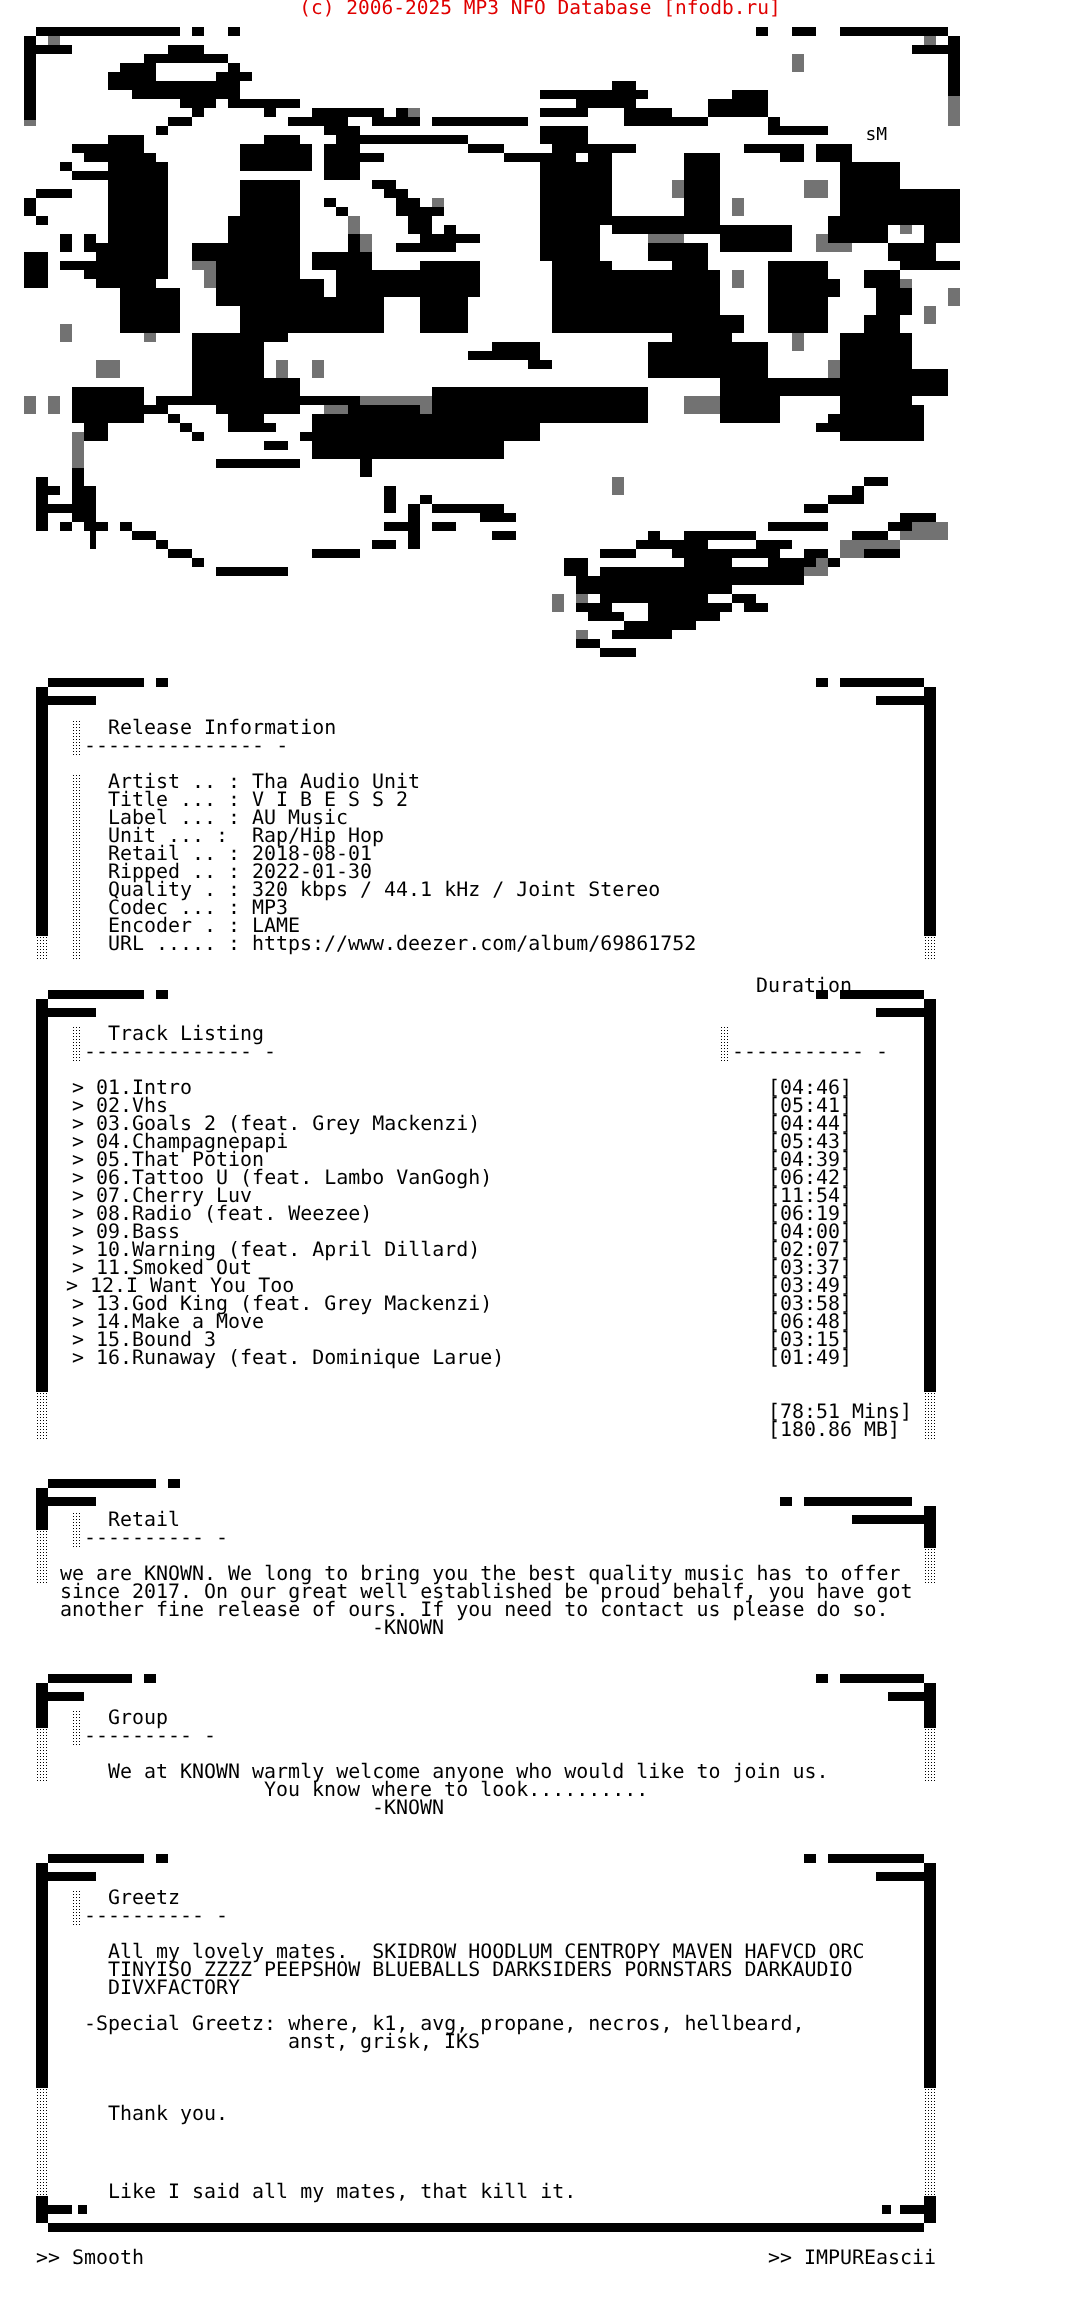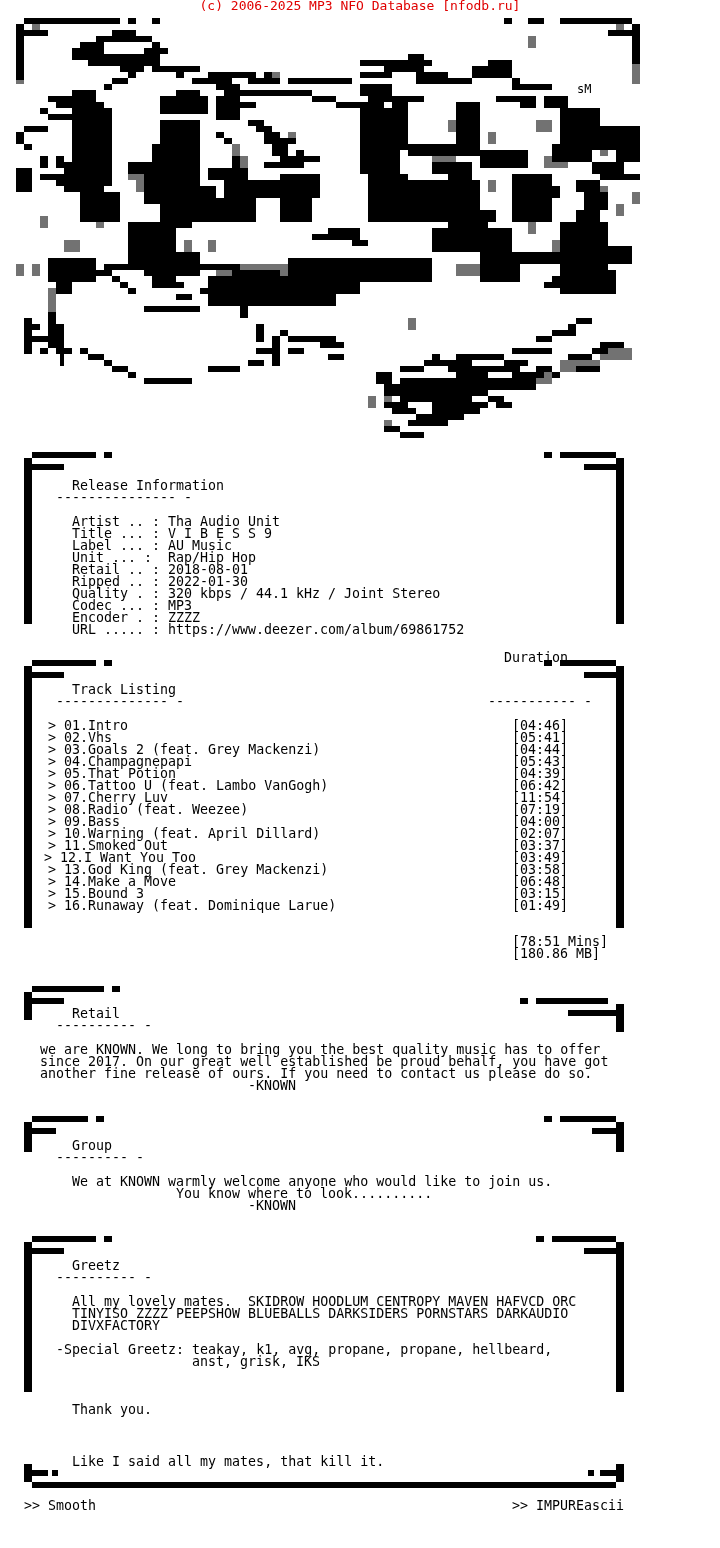--- a/index.html
+++ b/index.html
@@ -308,35 +308,35 @@
 
 <div class="shd" style="left:48px;top:480px;width:6px;height:24px"></div>
 <div class="ln" style="left:72px;top:480px">Release Information</div>
 <div class="ln" style="left:56px;top:492px">--------------- -</div>
 <div class="shd" style="left:48px;top:516px;width:6px;height:124px"></div>
 
 <div>
   <div class="ln" style="left:72px;top:516px">Artist .. :</div>
   <div class="ln" style="left:168px;top:516px">Tha Audio Unit</div>
   <div class="ln" style="left:72px;top:528px">Title ... :</div>
-  <div class="ln" style="left:168px;top:528px">V I B E S S 9</div>
+  <div class="ln" style="left:168px;top:528px">V I B E S S 2</div>
   <div class="ln" style="left:72px;top:540px">Label ... :</div>
   <div class="ln" style="left:168px;top:540px">AU Music</div>
   <div class="ln" style="left:72px;top:552px">Unit ... :</div>
   <div class="ln" style="left:168px;top:552px">Rap/Hip Hop</div>
   <div class="ln" style="left:72px;top:564px">Retail .. :</div>
   <div class="ln" style="left:168px;top:564px">2018-08-01</div>
   <div class="ln" style="left:72px;top:576px">Ripped .. :</div>
   <div class="ln" style="left:168px;top:576px">2022-01-30</div>
   <div class="ln" style="left:72px;top:588px">Quality . :</div>
   <div class="ln" style="left:168px;top:588px">320 kbps / 44.1 kHz / Joint Stereo</div>
   <div class="ln" style="left:72px;top:600px">Codec ... :</div>
   <div class="ln" style="left:168px;top:600px">MP3</div>
   <div class="ln" style="left:72px;top:612px">Encoder . :</div>
-  <div class="ln" style="left:168px;top:612px">ZZZZ</div>
+  <div class="ln" style="left:168px;top:612px">LAME</div>
   <div class="ln" style="left:72px;top:624px">URL ..... :</div>
   <div class="ln" style="left:168px;top:624px">https://www.deezer.com/album/69861752</div>
 </div>
 
 <div class="blk" style="left:32px;top:660px;width:64px;height:6px"></div>
 <div class="blk" style="left:104px;top:660px;width:8px;height:6px"></div>
 <div class="blk" style="left:24px;top:666px;width:8px;height:262px"></div>
 <div class="blk" style="left:32px;top:672px;width:32px;height:6px"></div>
 <div class="shd" style="left:24px;top:924px;width:8px;height:36px"></div>
 <div class="blk" style="left:544px;top:660px;width:8px;height:6px"></div>
@@ -361,21 +361,21 @@
   <div class="ln" style="left:512px;top:744px">[04:44]</div>
   <div class="ln" style="left:48px;top:756px">&gt; 04.Champagnepapi</div>
   <div class="ln" style="left:512px;top:756px">[05:43]</div>
   <div class="ln" style="left:48px;top:768px">&gt; 05.That Potion</div>
   <div class="ln" style="left:512px;top:768px">[04:39]</div>
   <div class="ln" style="left:48px;top:780px">&gt; 06.Tattoo U (feat. Lambo VanGogh)</div>
   <div class="ln" style="left:512px;top:780px">[06:42]</div>
   <div class="ln" style="left:48px;top:792px">&gt; 07.Cherry Luv</div>
   <div class="ln" style="left:512px;top:792px">[11:54]</div>
   <div class="ln" style="left:48px;top:804px">&gt; 08.Radio (feat. Weezee)</div>
-  <div class="ln" style="left:512px;top:804px">[07:19]</div>
+  <div class="ln" style="left:512px;top:804px">[06:19]</div>
   <div class="ln" style="left:48px;top:816px">&gt; 09.Bass</div>
   <div class="ln" style="left:512px;top:816px">[04:00]</div>
   <div class="ln" style="left:48px;top:828px">&gt; 10.Warning (feat. April Dillard)</div>
   <div class="ln" style="left:512px;top:828px">[02:07]</div>
   <div class="ln" style="left:48px;top:840px">&gt; 11.Smoked Out</div>
   <div class="ln" style="left:512px;top:840px">[03:37]</div>
   <div class="ln" style="left:44px;top:852px">&gt; 12.I Want You Too</div>
   <div class="ln" style="left:512px;top:852px">[03:49]</div>
   <div class="ln" style="left:48px;top:864px">&gt; 13.God King (feat. Grey Mackenzi)</div>
   <div class="ln" style="left:512px;top:864px">[03:58]</div>
@@ -444,19 +444,19 @@
 <div class="blk" style="left:616px;top:1464px;width:8px;height:18px"></div>
 <div class="blk" style="left:600px;top:1470px;width:16px;height:6px"></div>
 <div class="blk" style="left:588px;top:1470px;width:6px;height:6px"></div>
 
 <div class="shd" style="left:48px;top:1260px;width:6px;height:24px"></div>
 <div class="ln" style="left:72px;top:1260px">Greetz</div>
 <div class="ln" style="left:56px;top:1272px">---------- -</div>
 <div class="ln" style="left:72px;top:1296px">All my lovely mates.  SKIDROW HOODLUM CENTROPY MAVEN HAFVCD ORC</div>
 <div class="ln" style="left:72px;top:1308px">TINYISO ZZZZ PEEPSHOW BLUEBALLS DARKSIDERS PORNSTARS DARKAUDIO</div>
 <div class="ln" style="left:72px;top:1320px">DIVXFACTORY</div>
-<div class="ln" style="left:56px;top:1344px">-Special Greetz: teakay, k1, avg, propane, propane, hellbeard,</div>
+<div class="ln" style="left:56px;top:1344px">-Special Greetz: where, k1, avg, propane, necros, hellbeard,</div>
 <div class="ln" style="left:192px;top:1356px">anst, grisk, IKS</div>
 <div class="ln" style="left:72px;top:1456px">Like I said all my mates, that kill it.</div>
 <div class="ln" style="left:72px;top:1404px">Thank you.</div>
 
 <div class="ln" style="left:24px;top:1500px">&gt;&gt; Smooth</div>
 <div class="ln" style="left:512px;top:1500px">&gt;&gt; IMPUREascii</div>
 
 </body></html>

